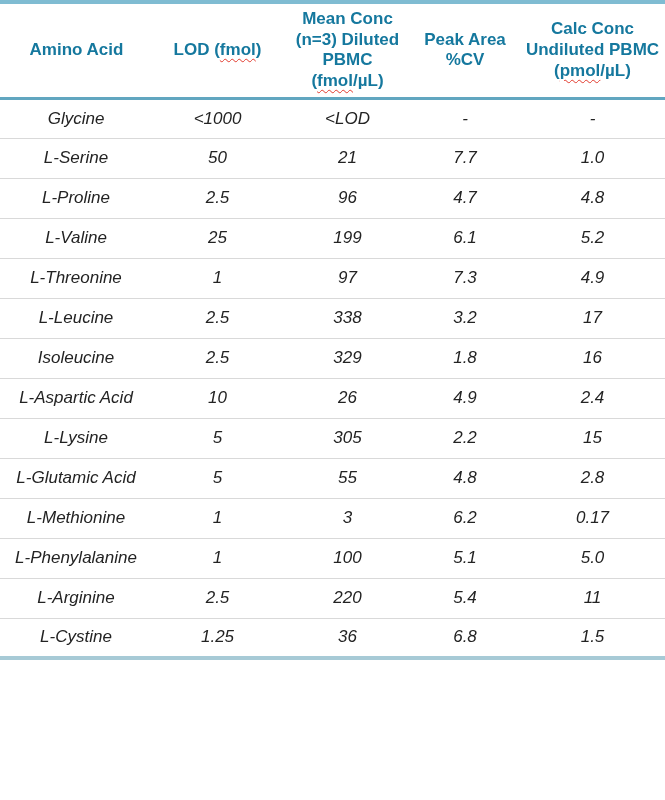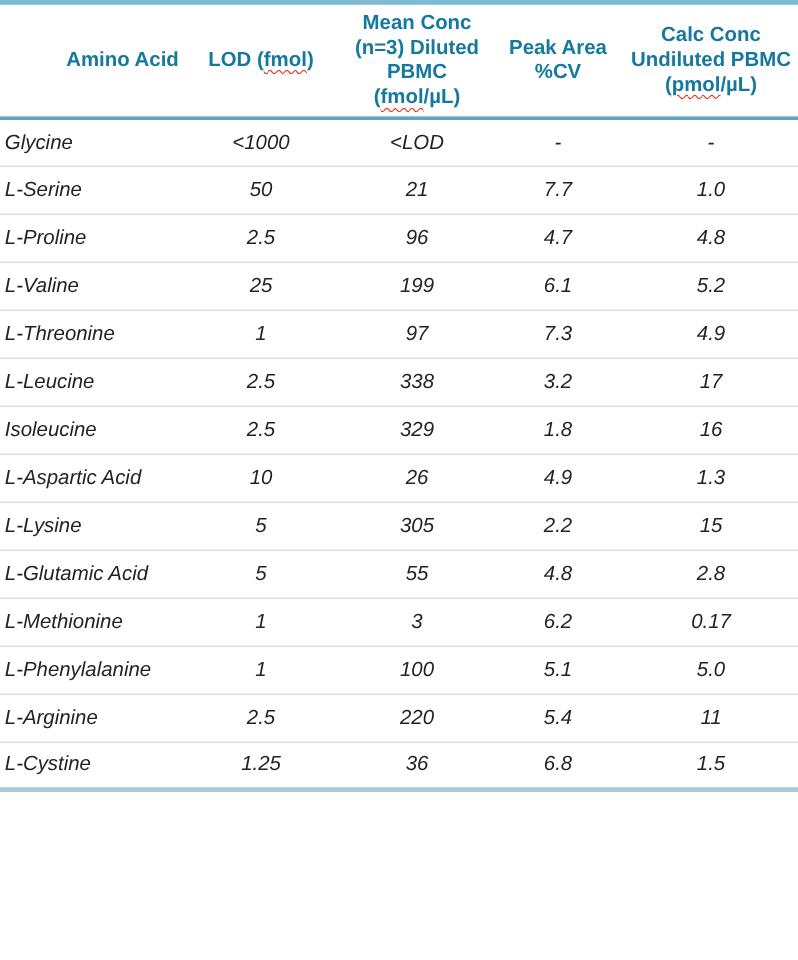--- a/index.html
+++ b/index.html
@@ -37,34 +37,34 @@
     vertical-align: middle;
     text-align: center;
     color: var(--header-text);
     font-weight: bold;
     font-size: 17px;
     line-height: 1.22;
     white-space: pre-line;
     padding: 2px 1px;
   }
   thead th.name-col {
-    text-align: right;
+    text-align: center;
     padding-left: 4px;
   }
   tbody td {
     height: 40px;
     vertical-align: middle;
     text-align: center;
     color: var(--body-text);
     font-style: italic;
     font-size: 17px;
     padding: 0 2px;
   }
   tbody td.name-col {
-    text-align: left;
+    text-align: center;
     padding-left: 4px;
   }
   tbody tr:not(:last-child) {
     border-bottom: 1px solid var(--row-divider);
   }
   .wavy {
     text-decoration-line: underline;
     text-decoration-style: wavy;
     text-decoration-color: var(--squiggle);
     text-decoration-thickness: 1px;
@@ -146,21 +146,21 @@
           <td>2.5</td>
           <td>329</td>
           <td>1.8</td>
           <td>16</td>
         </tr>
         <tr>
           <td class="name-col">L-Aspartic Acid</td>
           <td>10</td>
           <td>26</td>
           <td>4.9</td>
-          <td>1.3</td>
+          <td>2.4</td>
         </tr>
         <tr>
           <td class="name-col">L-Lysine</td>
           <td>5</td>
           <td>305</td>
           <td>2.2</td>
           <td>15</td>
         </tr>
         <tr>
           <td class="name-col">L-Glutamic Acid</td>

